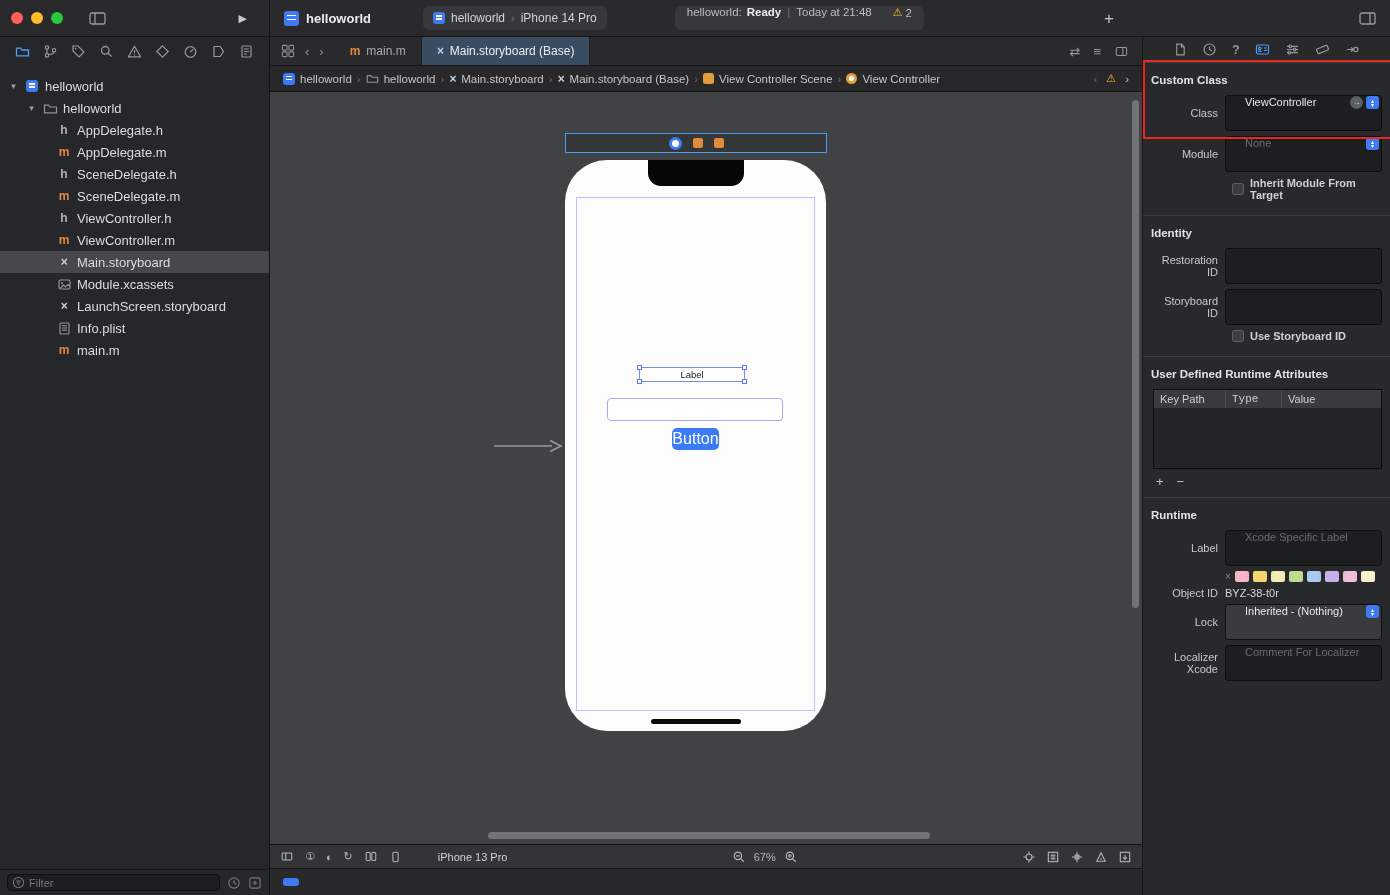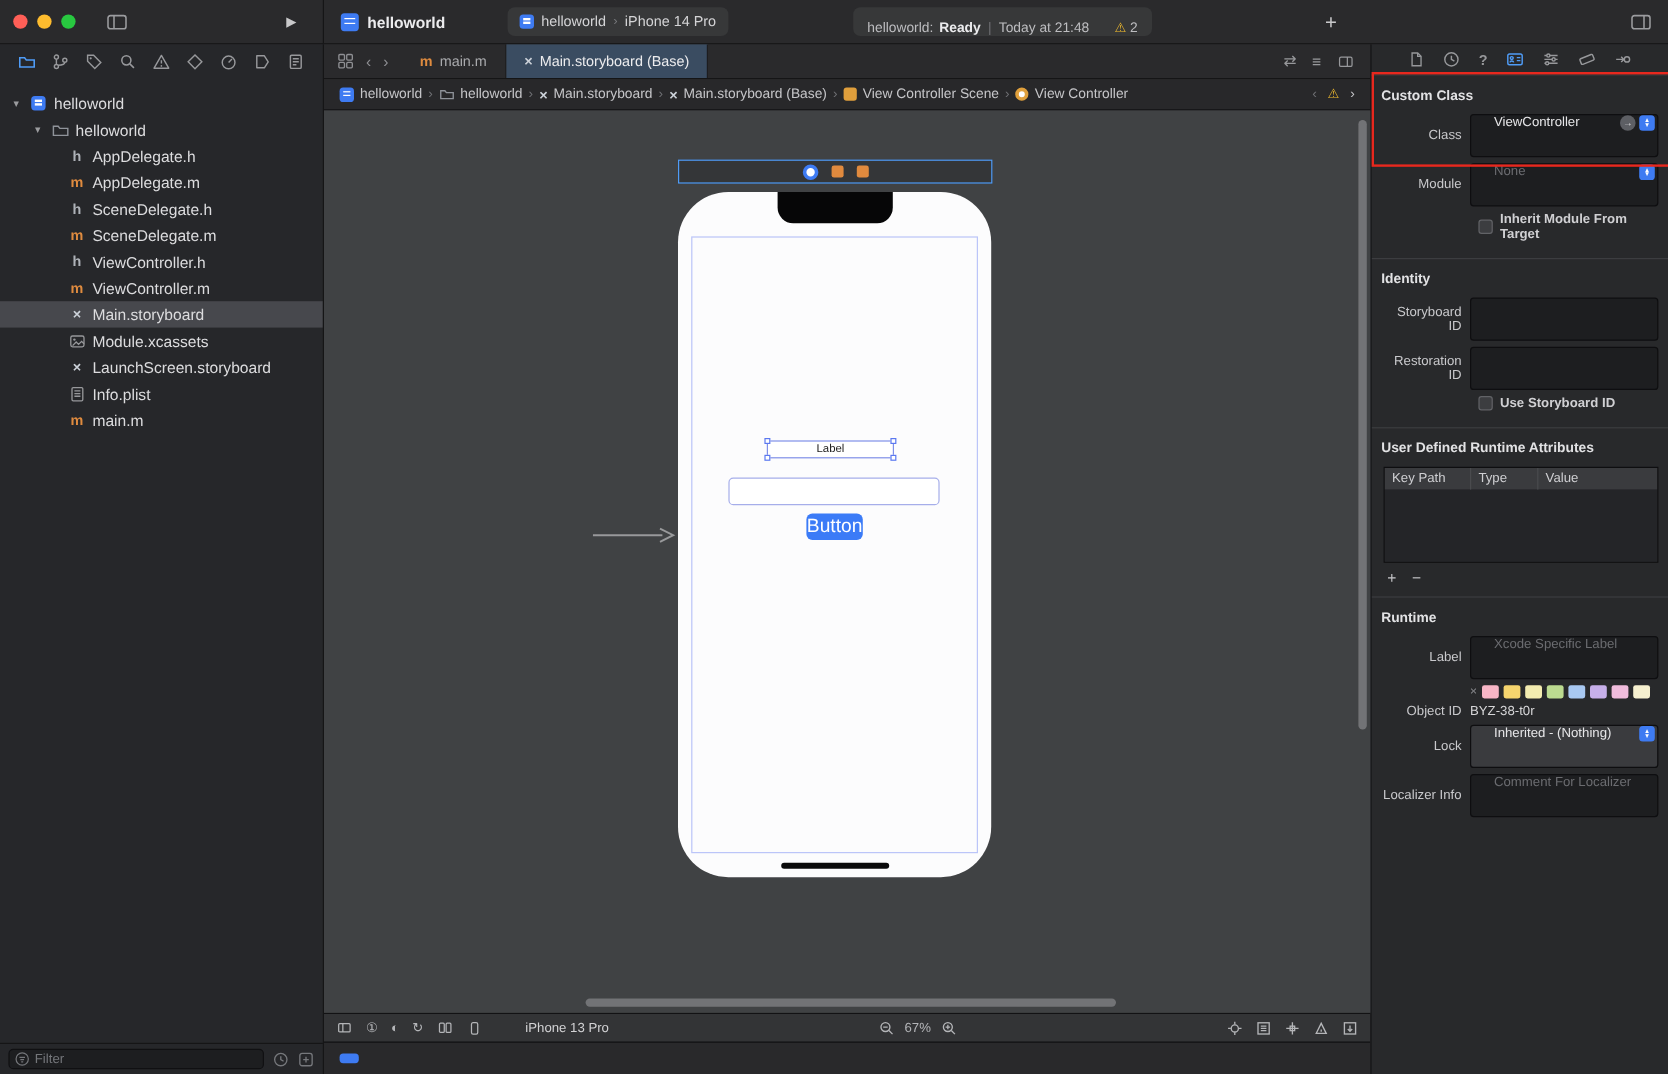--- a/index.html
+++ b/index.html
@@ -16,21 +16,21 @@
 .nav-toggle{margin-left:18px;color:#9b9c9f;}
 .play{margin-left:auto;margin-right:22px;color:#c9c9cb;font-size:11px;cursor:default;}
 .tb-center{flex:1;min-width:0;display:flex;align-items:center;padding:0 14px;}
 .proj-ico{width:15px;height:15px;border-radius:3px;background:#3e7bf2;position:relative;flex:none;margin-right:7px;}
 .proj-ico::after{content:"";position:absolute;left:3px;right:3px;top:4px;height:1.5px;background:#fff;box-shadow:0 4px 0 #fff;}
 .proj-ico.small{width:12px;height:12px;margin-right:0;}
 .proj-ico.small::after{top:3px;box-shadow:0 3px 0 #fff;}
 .proj-title{font-weight:700;font-size:13px;color:#ececee;}
 .chip{height:24px;background:#373839;border-radius:6px;display:flex;align-items:center;gap:6px;padding:0 10px;font-size:12px;color:#d4d4d6;margin-left:52px;}
 .chip .csep{color:#77787c;font-size:11px;}
-.status-pill{height:24px;background:#373839;border-radius:6px;display:flex;align-items:flex-end;gap:5px;padding:0 12px;font-size:11.5px;color:#bdbdc0;margin-left:104px;white-space:nowrap;}
+.status-pill{height:24px;background:#373839;border-radius:6px;display:flex;align-items:flex-start;gap:5px;padding:0 12px;font-size:11.5px;color:#bdbdc0;margin-left:68px;white-space:nowrap;}
 .status-pill .bold{font-weight:700;color:#ececee;}
 .status-pill .psep{color:#6f7074;padding:0 1px;}
 .warn-group{display:flex;align-items:center;gap:3px;margin-left:16px;}
 .warn-ico{color:#f6bf2e;font-size:11px;}
 .tb-plus{margin-left:auto;margin-right:14px;color:#c9c9cb;font-size:17px;line-height:1;}
 .tb-right{width:248px;flex:none;display:flex;align-items:center;justify-content:flex-end;padding-right:14px;color:#9b9c9f;}
 
 
 .main{flex:1;display:flex;min-height:0;}
 
@@ -109,21 +109,21 @@
 .ifield.raised{background:#3a3b3e;}
 .dd{width:13px;height:13px;border-radius:3px;background:#3e7bf2;margin-left:3px;flex:none;display:flex;flex-direction:column;align-items:center;justify-content:center;color:#fff;font-size:6px;line-height:4px;}
 .circ{width:13px;height:13px;border-radius:50%;background:#5d5f64;color:#dcdcde;flex:none;display:flex;align-items:center;justify-content:center;font-size:8px;margin-left:auto;}
 .spacer{margin-left:auto;}
 .cbrow{display:flex;align-items:center;gap:6px;margin:3px 0 5px 81px;color:#d0d0d3;font-weight:bold;}
 .cbx{width:12px;height:12px;border-radius:2.5px;background:#3c3d40;border:1px solid #626367;flex:none;}
 .divider{height:1px;background:#3c3d40;margin:5px 0;}
 .attr-table{margin:1px 0 3px 2px;border:1px solid #0e0e10;}
 .attr-head{display:flex;background:#3a3b3e;height:18px;align-items:center;color:#cfcfd2;}
 .ac1{width:72px;padding-left:6px;border-right:1px solid #4a4b4e;align-self:stretch;display:flex;align-items:center;}
-.ac2{width:56px;padding-left:6px;border-right:1px solid #4a4b4e;align-self:stretch;display:flex;align-items:center;}
+.ac2{width:56px;padding-left:6px;border-right:1px solid #4a4b4e;align-self:stretch;display:flex;align-items:center;font-family:Liberation Mono, monospace;}
 .ac3{flex:1;padding-left:6px;}
 .attr-body{height:60px;background:#242528;}
 .pmrow{display:flex;gap:13px;padding:3px 0 0 5px;color:#c5c5c8;font-size:13px;line-height:1;}
 .swrow{display:flex;align-items:center;gap:4px;}
 .clearx{color:#8a8b8f;font-size:10px;}
 .swatches{display:flex;gap:4px;align-items:center;}
 .sw{width:14px;height:11px;border-radius:2px;}
 .objid{color:#d6d6d8;}
 
 
@@ -612,25 +612,25 @@
           <div class="cbrow">
             <span class="cbx"></span>
             <span>Inherit Module From Target</span>
           </div>
         </div>
         <div class="divider"></div>
 
         <div class="sec">
           <div class="sec-title">Identity</div>
           <div class="irow">
+            <span class="ilabel">Restoration ID</span>
+            <div class="ifield"></div>
+          </div>
+          <div class="irow">
             <span class="ilabel">Storyboard ID</span>
-            <div class="ifield"></div>
-          </div>
-          <div class="irow">
-            <span class="ilabel">Restoration ID</span>
             <div class="ifield"></div>
           </div>
           <div class="cbrow">
             <span class="cbx"></span>
             <span>Use Storyboard ID</span>
           </div>
         </div>
         <div class="divider"></div>
 
         <div class="sec">
@@ -682,21 +682,21 @@
             <span class="ilabel">Lock</span>
             <div class="ifield raised">
               <span>Inherited - (Nothing)</span>
               <span class="dd spacer">
                   <span>▴</span>
                   <span>▾</span>
                 </span>
             </div>
           </div>
           <div class="irow">
-            <span class="ilabel">Localizer Info</span>
+            <span class="ilabel">Localizer Xcode</span>
             <div class="ifield">
                 <span class="ph">Comment For Localizer</span>
               </div>
           </div>
         </div>
       </div>
     </div>
   </div>
 
   <div class="annotation" style="border-color: rgb(232, 40, 30);"></div>

